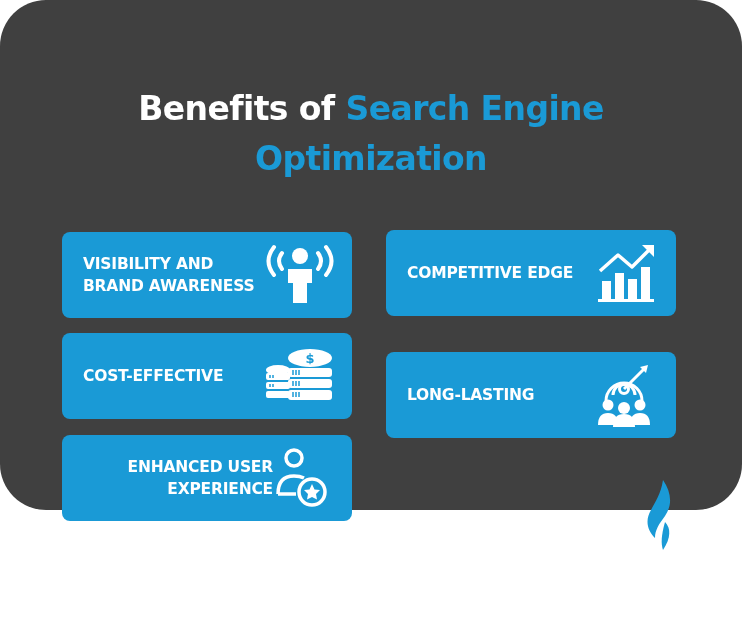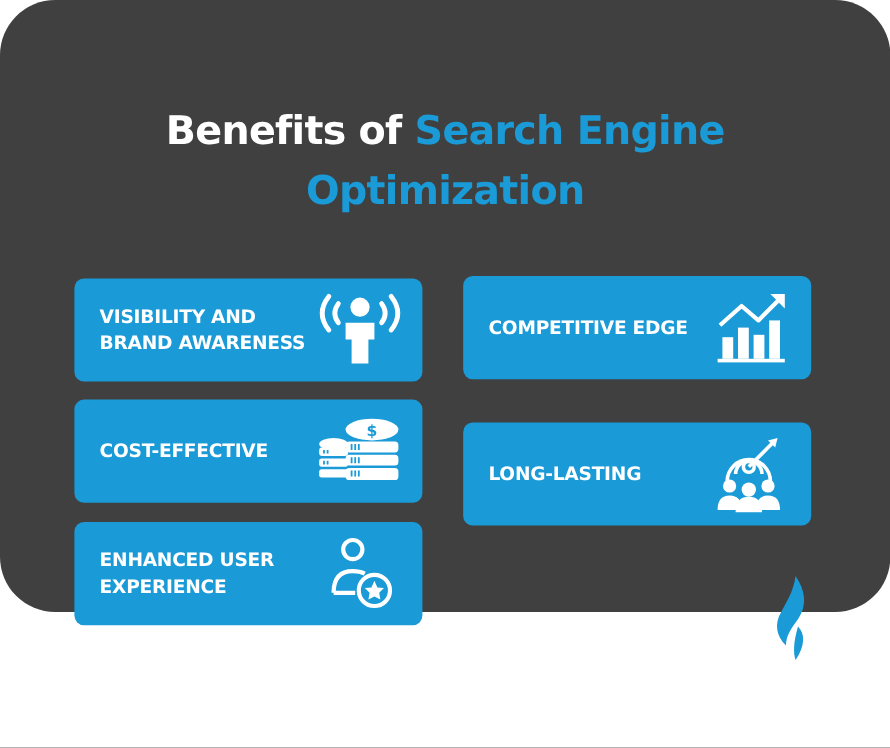--- a/index.html
+++ b/index.html
@@ -160,21 +160,21 @@
           <path d="M10 62 q0 -12 10 -12 q10 0 10 12 z"></path>
           <circle cx="52" cy="42" r="5.5"></circle>
           <path d="M42 62 q0 -12 10 -12 q10 0 10 12 z"></path>
           <circle cx="36" cy="45" r="6"></circle>
           <path d="M25 64 q0 -13 11 -13 q11 0 11 13 z"></path>
         </g>
       </svg>
     </div>
   </div>
 
-  <div class="card" style="left:62px; top:435px;">
+  <div class="card" style="left:62px; top:435px;text-align:right;">
     <div class="label">
       <div>ENHANCED USER</div>
       <div>EXPERIENCE</div>
     </div>
     <div class="icon">
       <svg viewBox="0 0 72 64" fill="none" stroke="#fff" stroke-width="3.5">
         <circle cx="30" cy="12" r="8"></circle>
         <path d="M14 48 q0 -18 16 -18 q6 0 10 2"></path>
         <line x1="14" y1="48" x2="32" y2="48"></line>
         <circle cx="48" cy="46" r="13"></circle>

